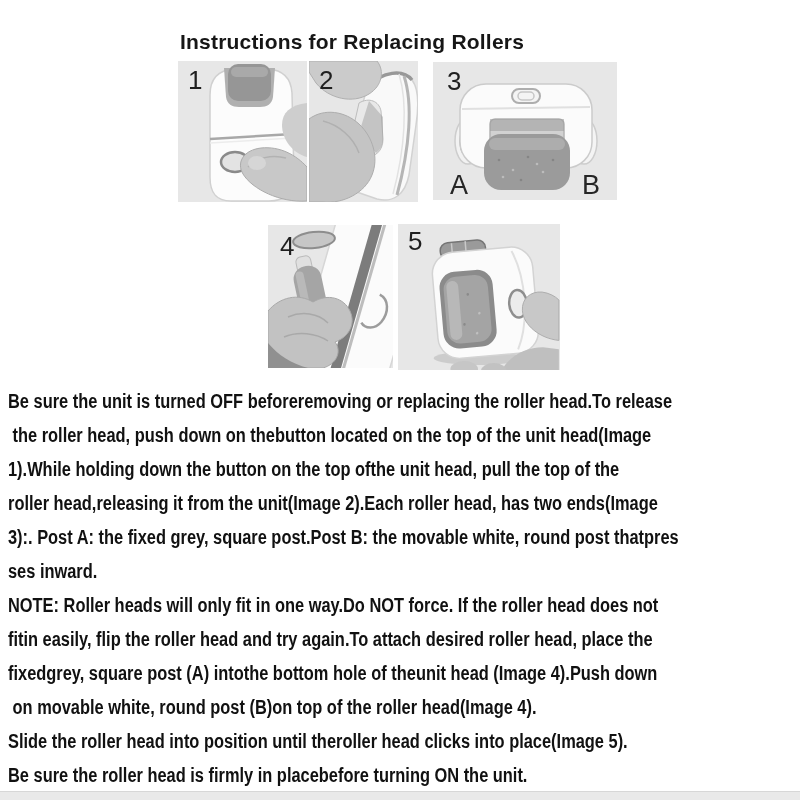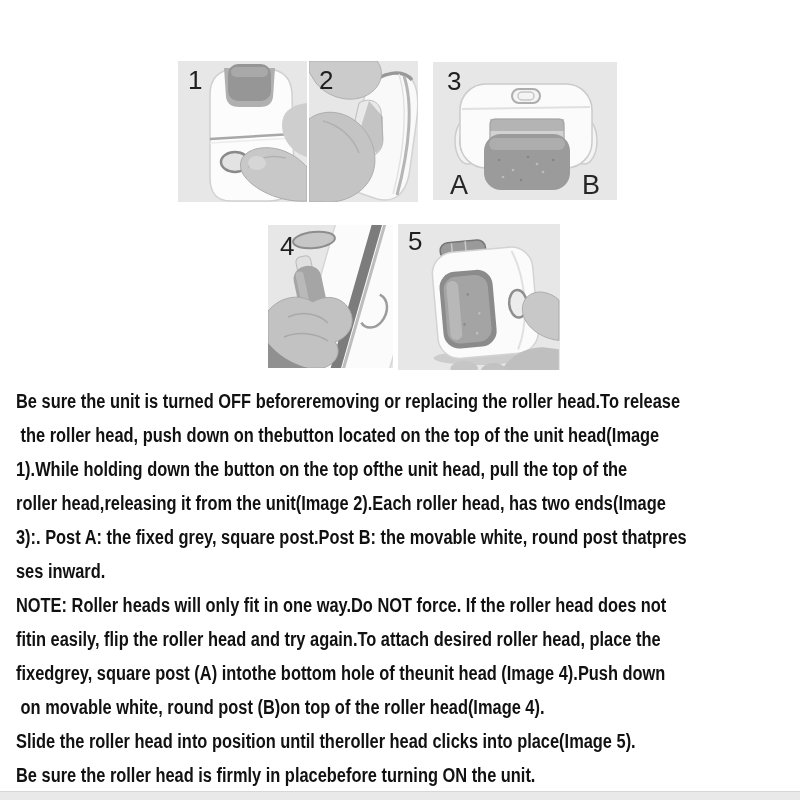--- a/index.html
+++ b/index.html
@@ -26,40 +26,41 @@
   #panel-4{left:268px;top:225px;width:125px;height:143px;}
   #panel-5{left:398px;top:224px;width:162px;height:146px;}
   #panel-1 .num,#panel-2 .num{left:10px;top:6px;}
   #panel-3 .num{left:14px;top:6px;}
   #panel-4 .num{left:12px;top:8px;}
   #panel-5 .num{left:10px;top:4px;}
 
   .ab-label{font-family:"Liberation Sans",sans-serif;}
 
   #instructions{
-    position:absolute;left:0;top:384px;width:800px;padding-left:16px;
+    position:absolute;left:0;top:384px;width:800px;padding-left:8px;
     box-sizing:border-box;
   }
   .txt-line{
     display:block;height:34px;line-height:34px;
     font-size:20px;font-weight:bold;color:#111111;
     white-space:pre;
     transform:scaleX(0.82);transform-origin:0 50%;
   }
 
   #bottom-strip{
     position:absolute;left:0;top:791px;width:800px;height:9px;
     background:#e9e9e9;border-top:1px solid #d7d7d7;box-sizing:border-box;
   }
 </style>
 </head>
 <body>
 
 <div id="page">
 
+  <div id="title">Instructions for Replacing Rollers</div>
 
   <div class="panel" id="panel-1">
     <svg viewBox="0 0 129 141">
       <path d="M32 34 C32 16 42 9 56 8 L90 8 C105 9 113 17 114 32 L116 116 C117 133 106 140 91 140 L53 140 C38 140 32 132 32 116 Z" fill="#fcfcfc" stroke="#d0d0d0" stroke-width="1.5"></path>
       <path d="M46 7 L97 7 L95 36 C94 43 89 46 82 46 L61 46 C54 46 49 43 48 36 Z" fill="#b0b0b0"></path>
       <rect x="50" y="3" width="43" height="37" rx="10" fill="#969696"></rect>
       <rect x="53" y="6" width="37" height="10" rx="5" fill="#a9a9a9"></rect>
       <path d="M32 78 L115 73" stroke="#a8a8a8" stroke-width="2.5" fill="none"></path>
       <path d="M32 82 L115 77" stroke="#ececec" stroke-width="1.5" fill="none"></path>
       <ellipse cx="57" cy="101" rx="14" ry="10" fill="#e3e3e3" stroke="#8a8a8a" stroke-width="2.5"></ellipse>

